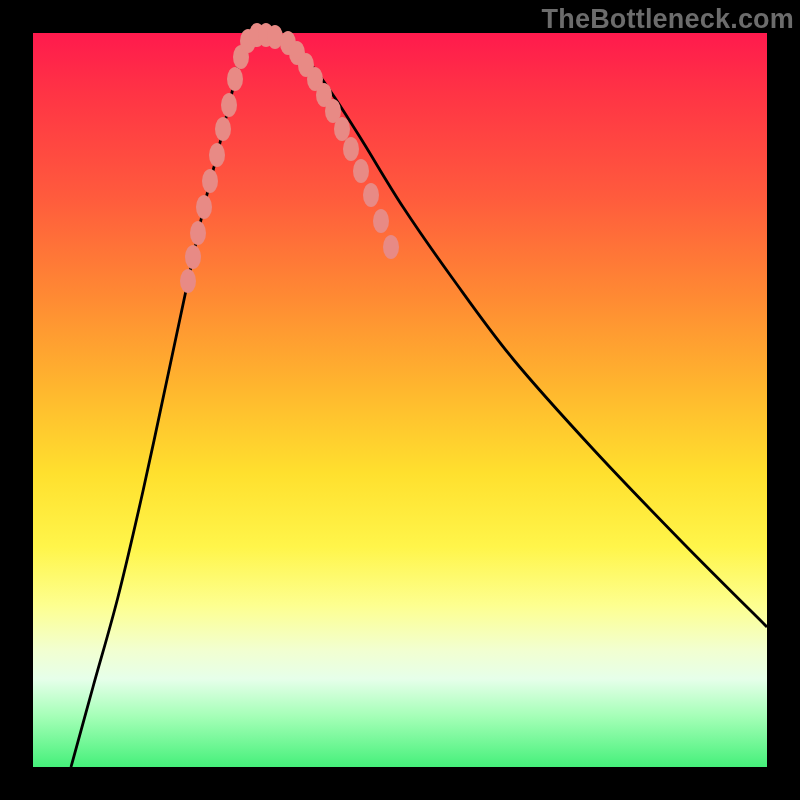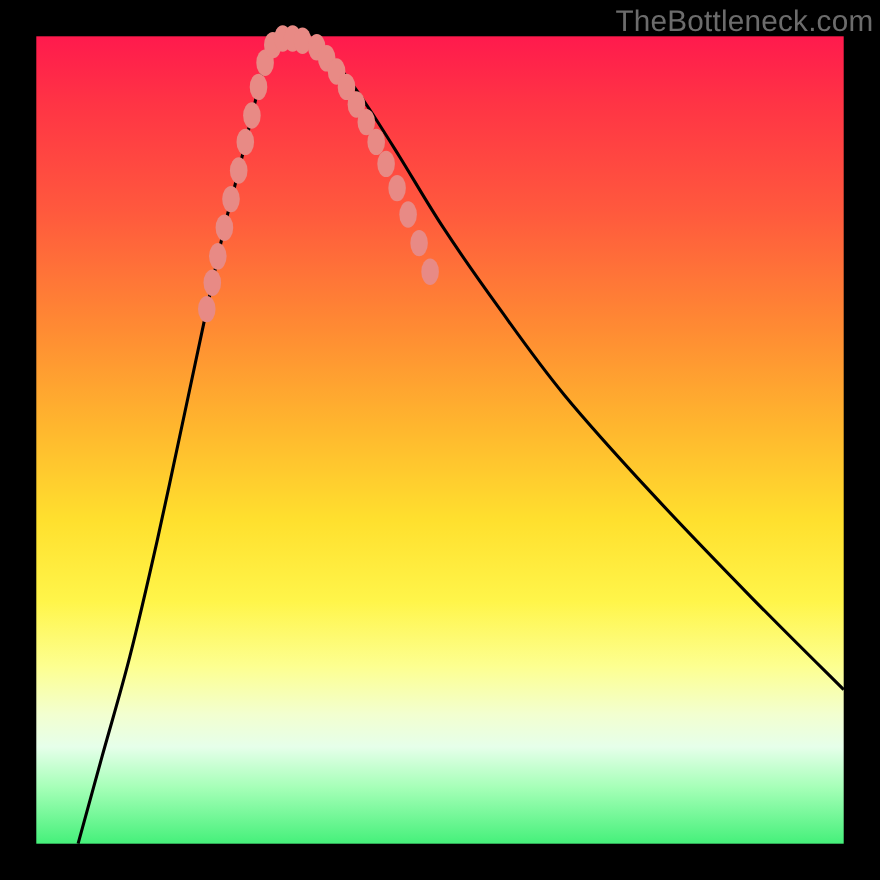--- a/index.html
+++ b/index.html
@@ -39,21 +39,21 @@
       #e6ffea 88%,
       #a6ffb8 93%,
       #45f07a 100%);
   }
   .watermark {
     position: absolute;
     right: 6px;
     top: 4px;
     color: #6c6c6c;
     font-size: 27px;
-    font-weight: 400;
+    font-weight: 700;
     letter-spacing: 0.2px;
     user-select: none;
   }
   svg.curve {
     position: absolute;
     left: 33px;
     top: 33px;
     width: 734px;
     height: 734px;
     overflow: visible;

